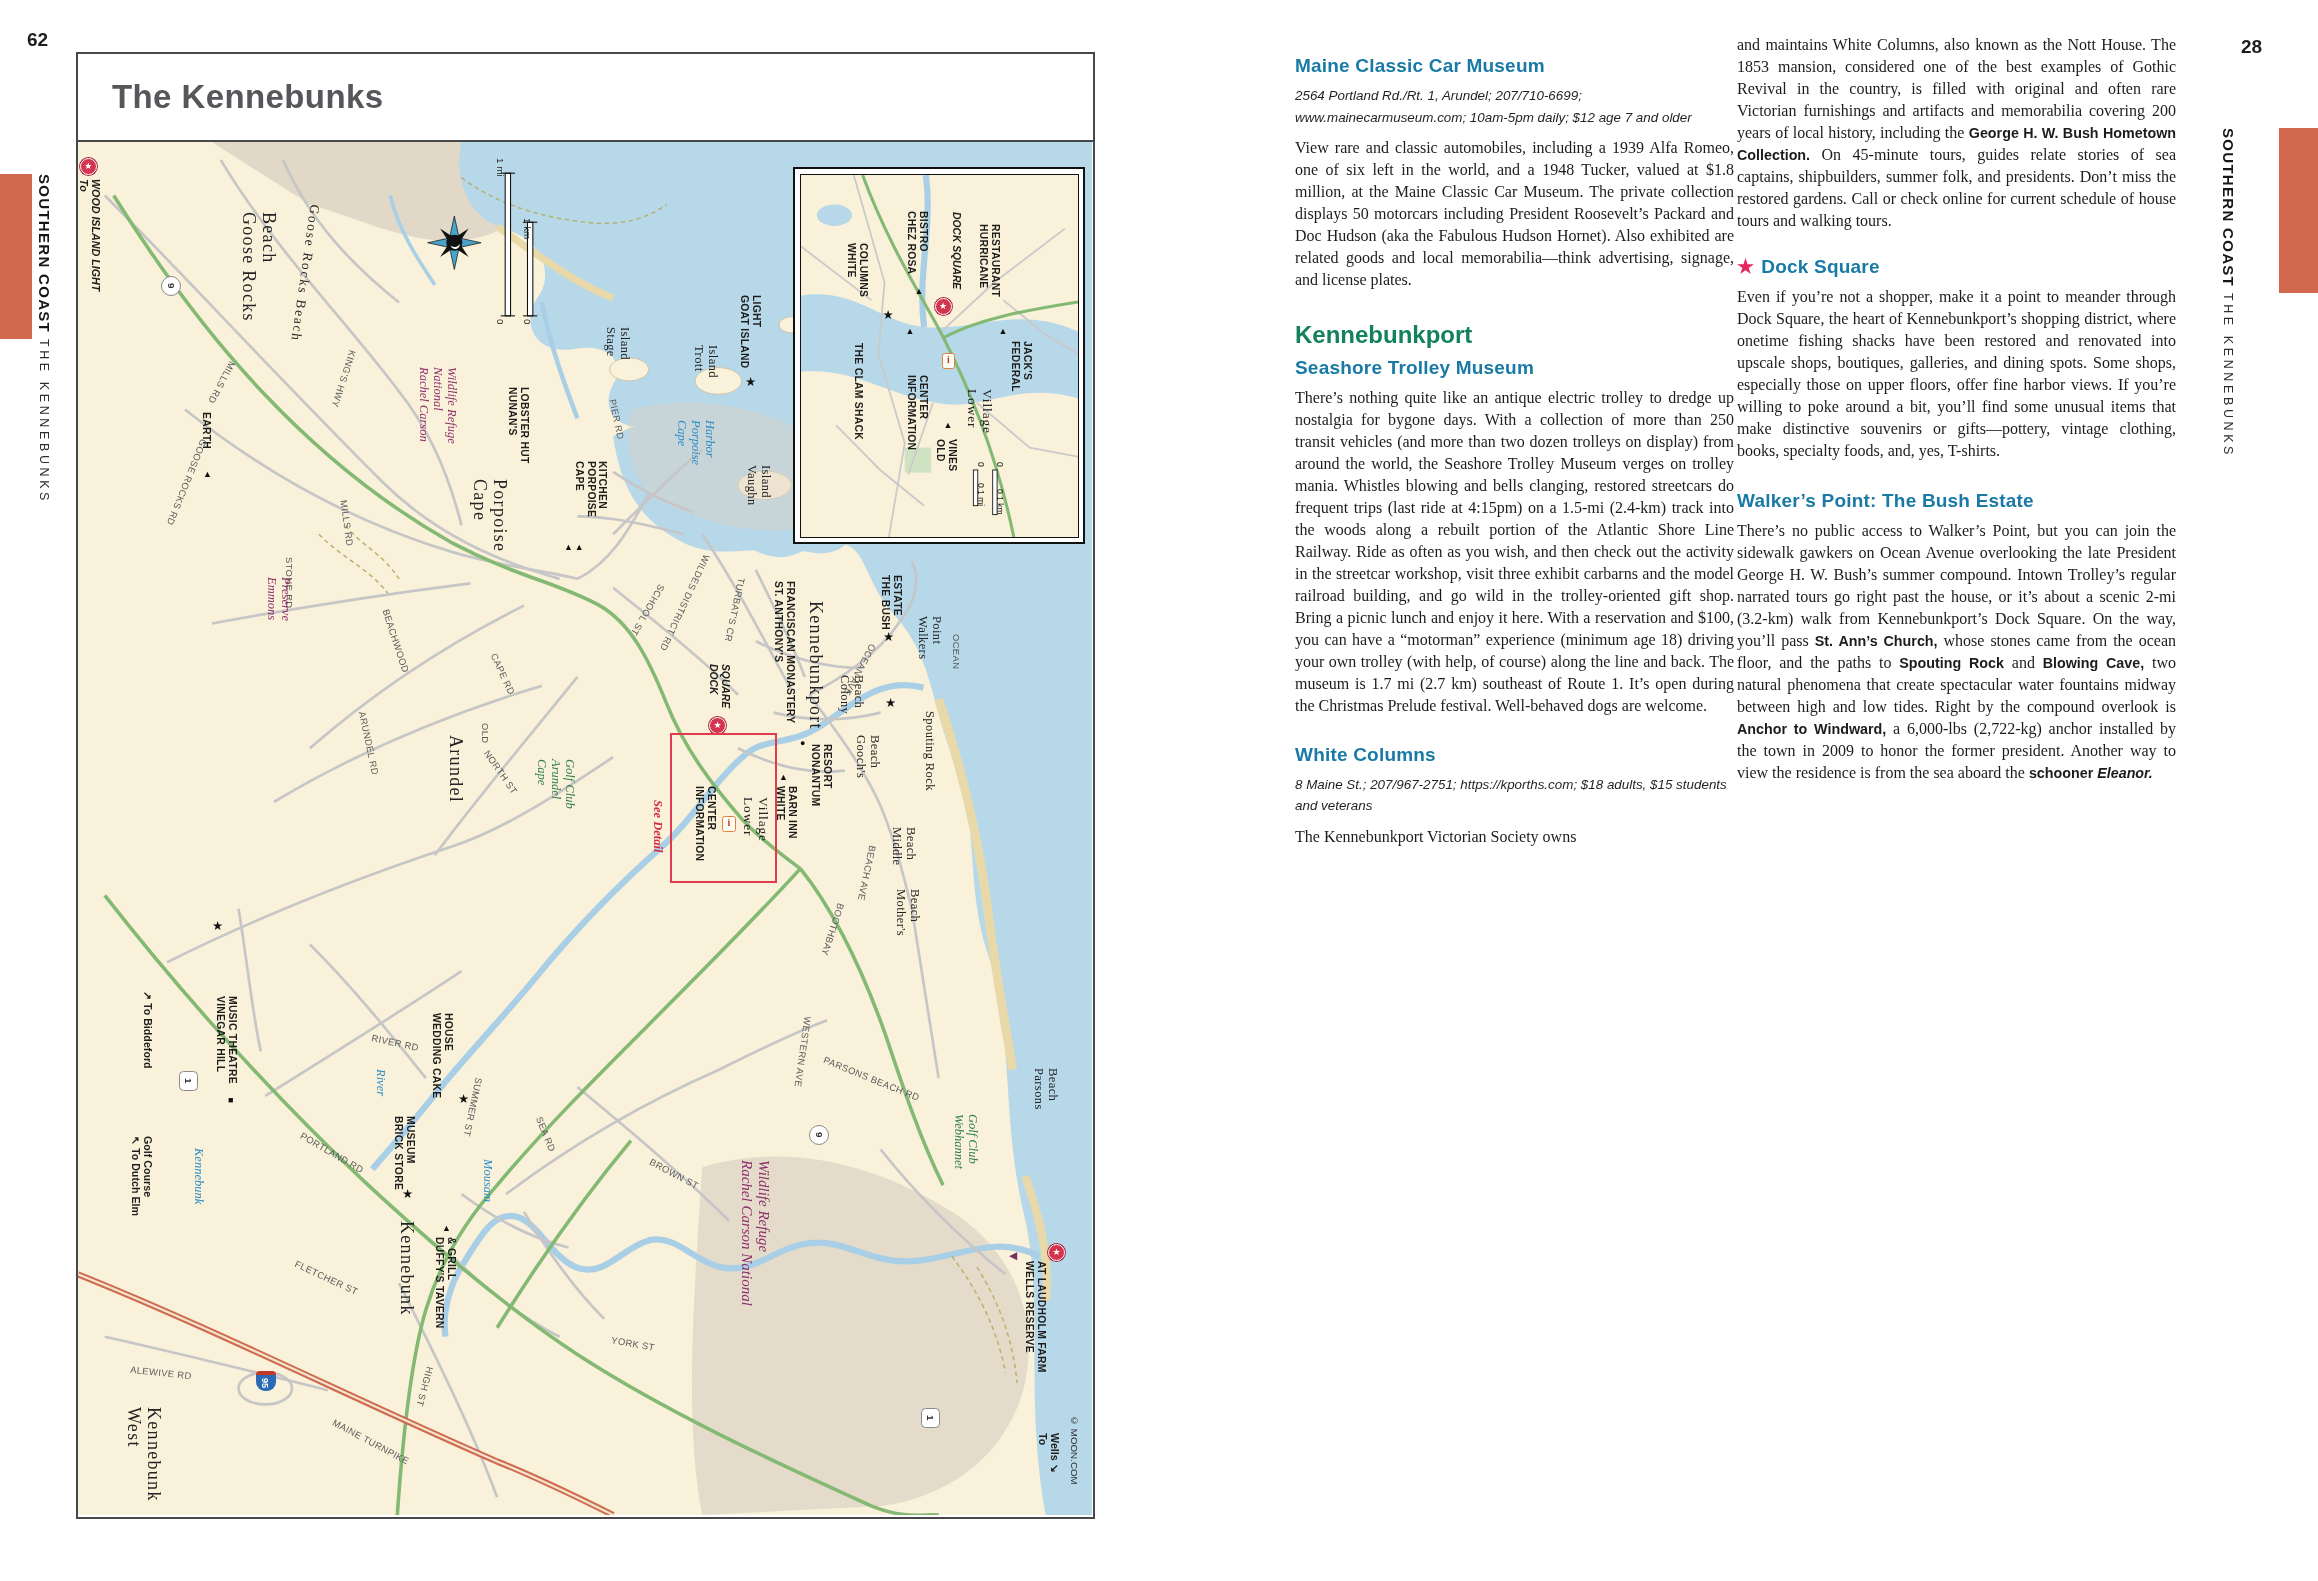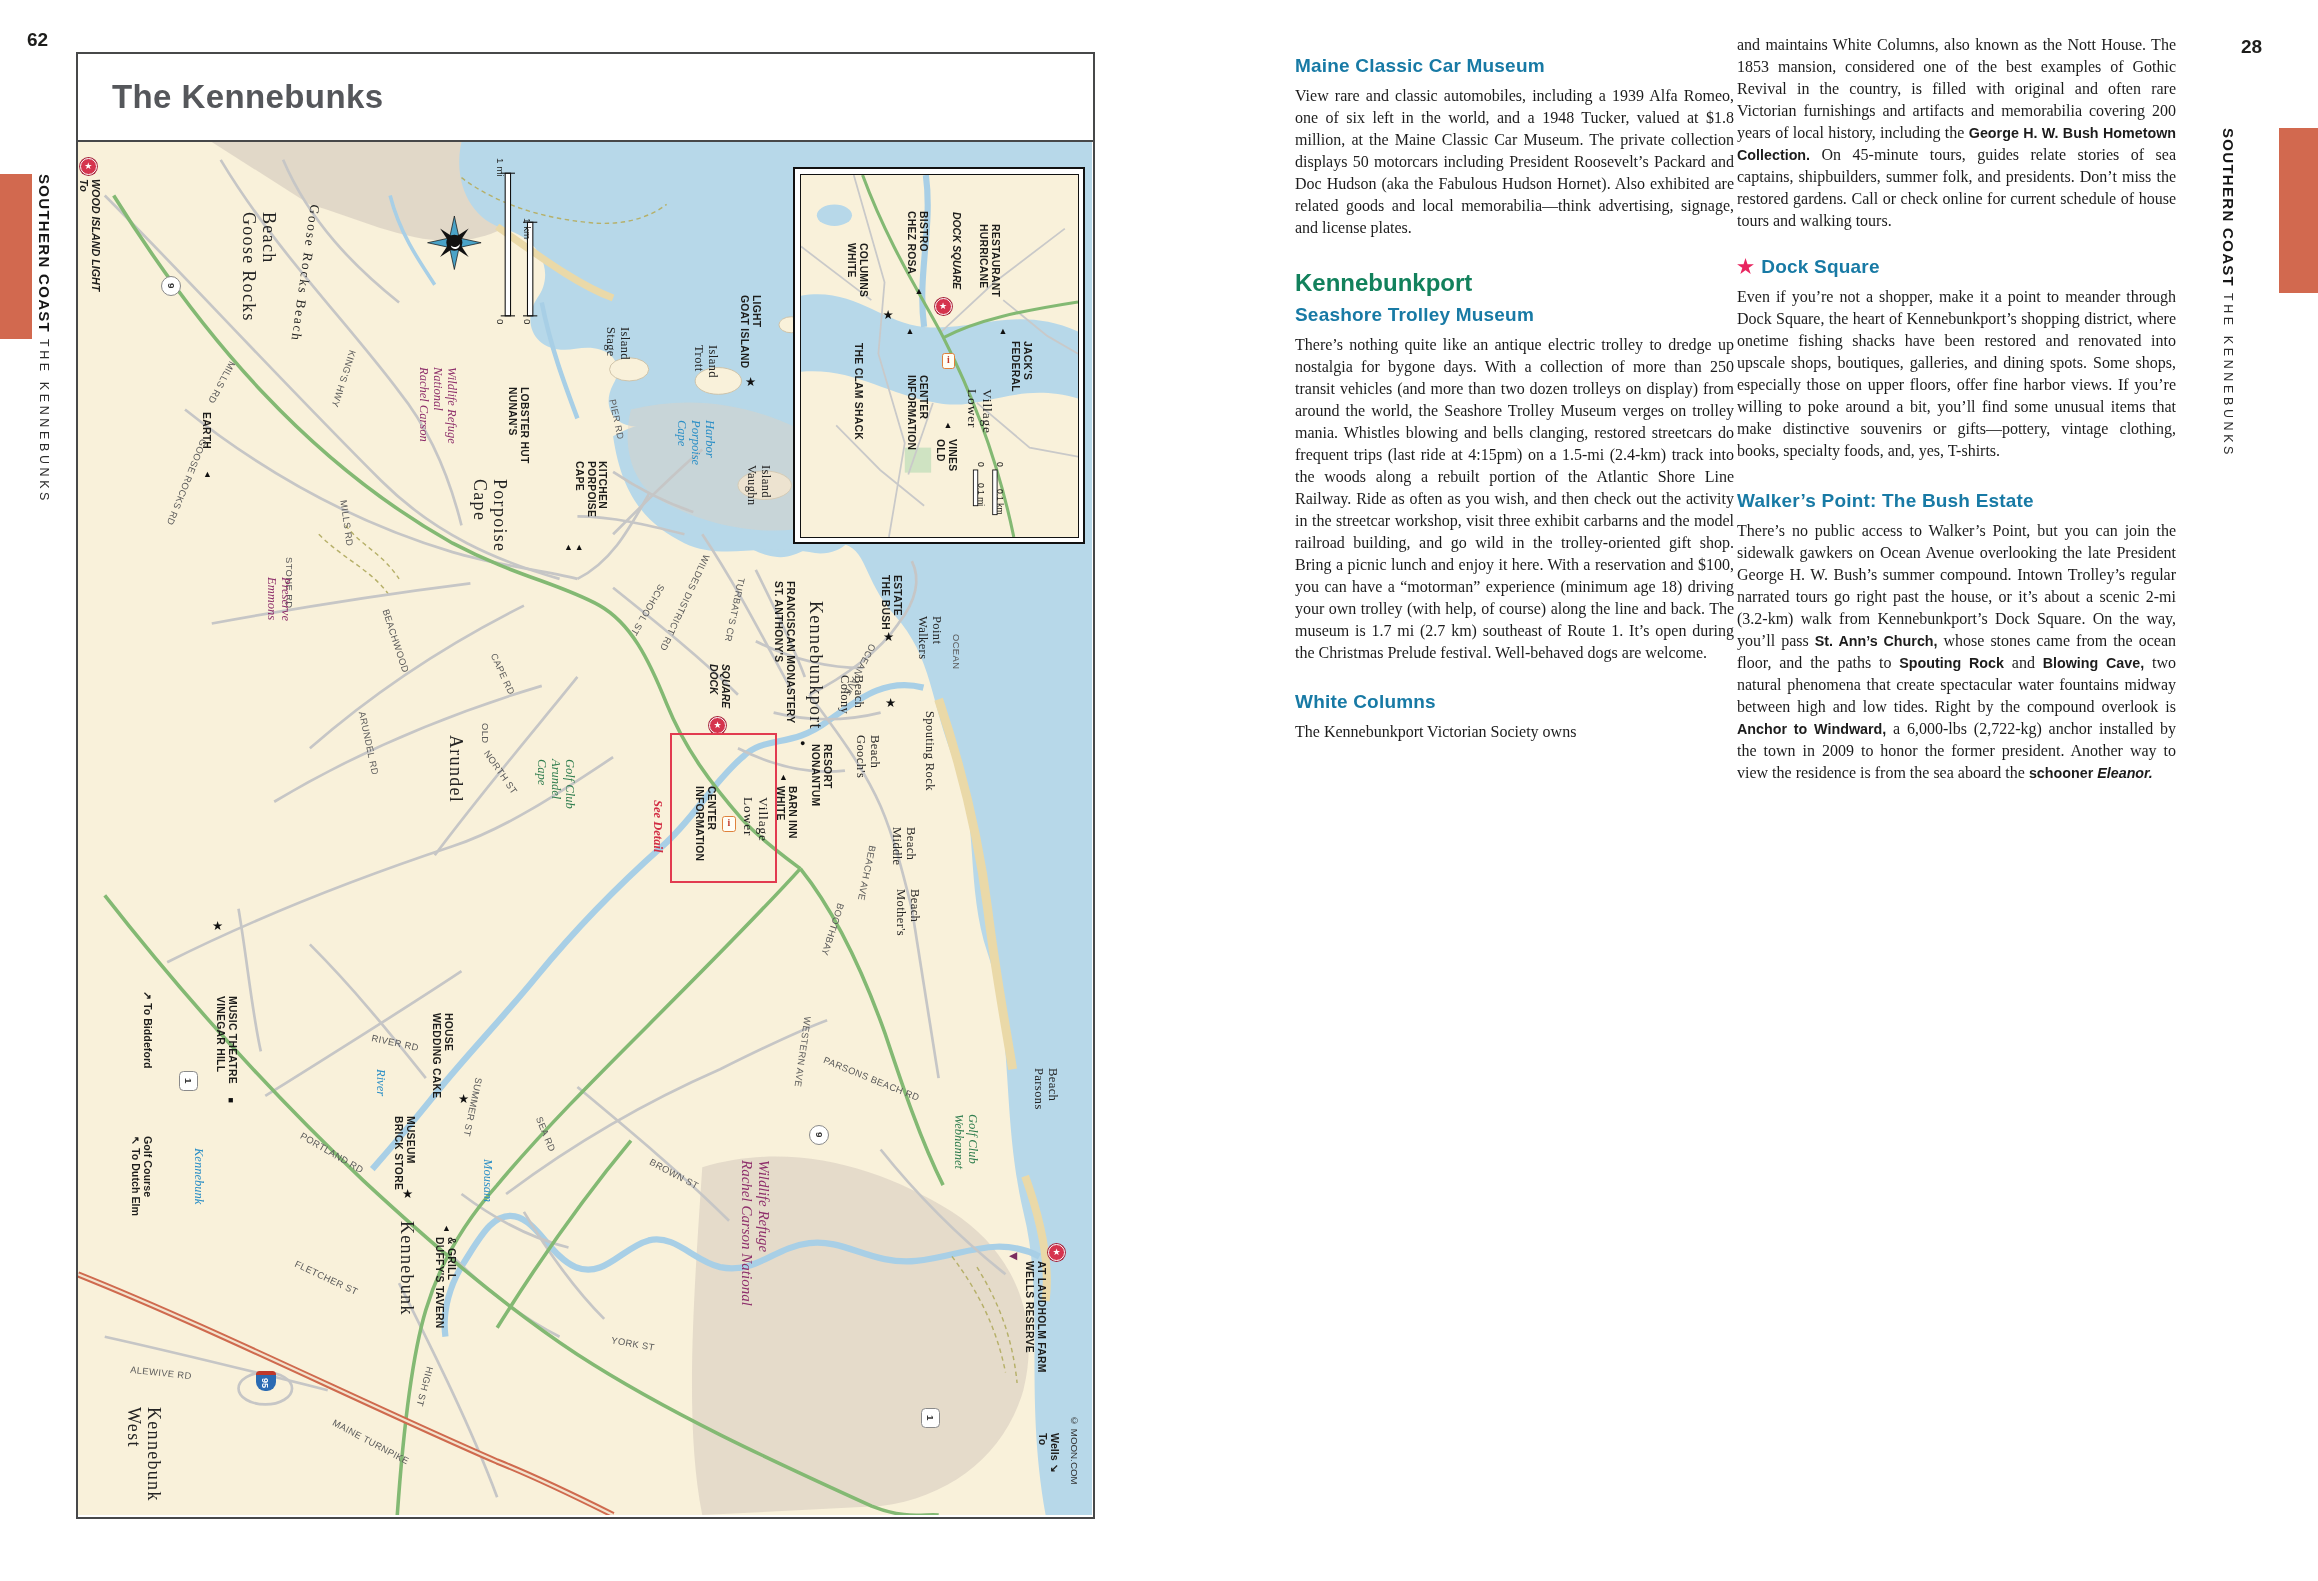--- a/index.html
+++ b/index.html
@@ -447,27 +447,29 @@
     <div class="pagenum" style="left:1082px;top:36px;">28</div>
 
     <div class="side-orange" style="left:1120px;top:128px;width:39px;height:165px;"></div>
     <div class="side-text" style="left:1059px;top:128px;">
       <span class="chap">SOUTHERN COAST</span>
       <span class="sect">THE KENNEBUNKS</span>
     </div>
 
     <div class="col" style="left:136px;top:55px;">
       <div class="h3">Maine Classic Car Museum</div>
+      <div class="info">2564 Portland Rd./Rt. 1, Arundel; 207/710-6699; www.mainecarmuseum.com; 10am-5pm daily; $12 age 7 and older</div>
       <div class="body">View rare and classic automobiles, including a 1939 Alfa Romeo, one of six left in the world, and a 1948 Tucker, valued at $1.8 million, at the Maine Classic Car Museum. The private collection displays 50 motorcars including President Roosevelt’s Packard and Doc Hudson (aka the Fabulous Hudson Hornet). Also exhibited are related goods and local memorabilia—think advertising, signage, and license plates.</div>
 
       <div class="h2">Kennebunkport</div>
       <div class="h3" style="margin-top:-1.8px;">Seashore Trolley Museum</div>
       <div class="body">There’s nothing quite like an antique electric trolley to dredge up nostalgia for bygone days. With a collection of more than 250 transit vehicles (and more than two dozen trolleys on display) from around the world, the Seashore Trolley Museum verges on trolley mania. Whistles blowing and bells clanging, restored streetcars do frequent trips (last ride at 4:15pm) on a 1.5-mi (2.4-km) track into the woods along a rebuilt portion of the Atlantic Shore Line Railway. Ride as often as you wish, and then check out the activity in the streetcar workshop, visit three exhibit carbarns and the model railroad building, and go wild in the trolley-oriented gift shop. Bring a picnic lunch and enjoy it here. With a reservation and $100, you can have a “motorman” experience (minimum age 18) driving your own trolley (with help, of course) along the line and back. The museum is 1.7 mi (2.7 km) southeast of Route 1. It’s open during the Christmas Prelude festival. Well-behaved dogs are welcome.</div>
 
       <div class="h3" style="margin-top:27px;">White Columns</div>
+      <div class="info">8 Maine St.; 207/967-2751; https://kporths.com; $18 adults, $15 students and veterans</div>
       <div class="body" style="margin-bottom:0;">The Kennebunkport Victorian Society owns</div>
     </div>
 
     <div class="col" style="left:578px;top:34px;">
       <div class="body">
         <span>and maintains White Columns, also known as the Nott House. The 1853 mansion, considered one of the best examples of Gothic Revival in the country, is filled with original and often rare Victorian furnishings and artifacts and memorabilia covering 200 years of local history, including the </span><span class="kw">George H. W. Bush Hometown Collection.</span><span> On 45-minute tours, guides relate stories of sea captains, shipbuilders, summer folk, and presidents. Don’t miss the restored gardens. Call or check online for current schedule of house tours and walking tours.</span>
       </div>
 
       <div class="h3" style="margin-top:23px;">
         <span class="head-star">★</span><span>Dock Square</span>

